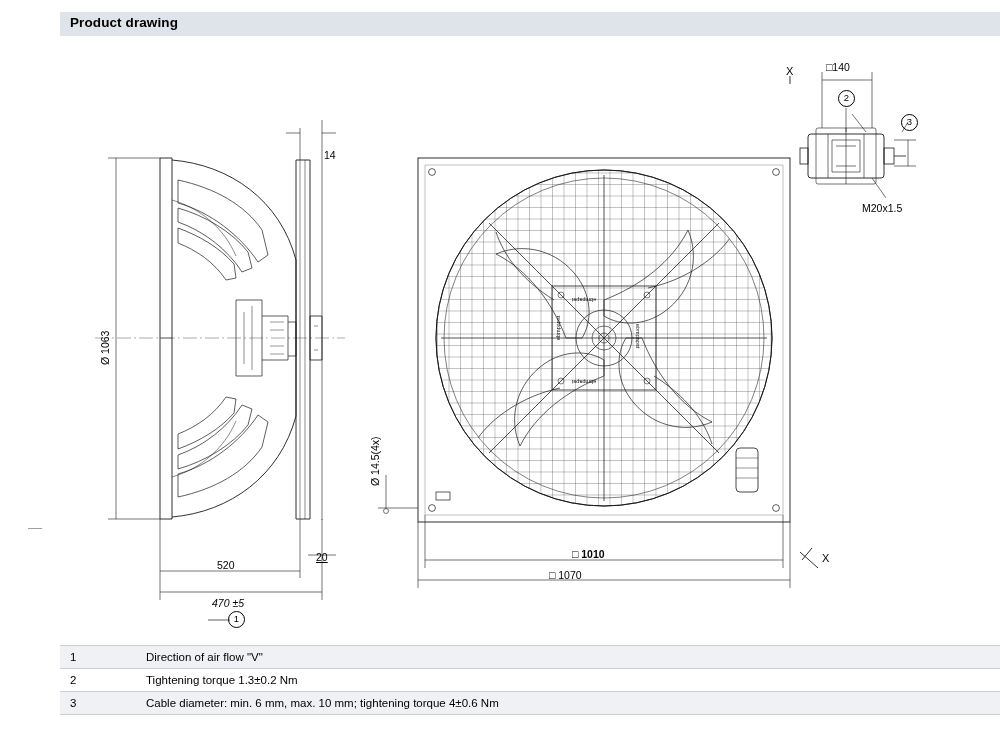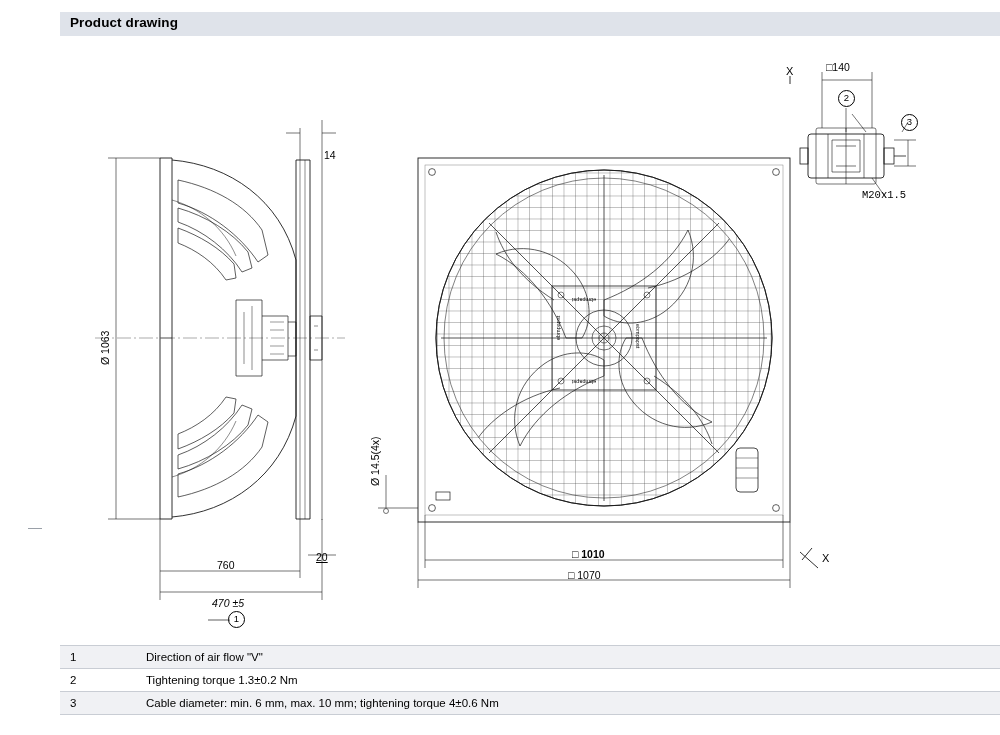--- a/index.html
+++ b/index.html
@@ -298,33 +298,33 @@
       </g>
 
       <g stroke-width="0.9">
         <line x1="790" y1="84" x2="790" y2="76"></line>
       </g>
     </g>
   </svg>
 
   <div class="lbl vert" style="left:100px; top:365px;">Ø 1063</div>
   <div class="lbl" style="left:324px; top:118px;margin-top:32px;">14</div>
-  <div class="lbl" style="left:217px; top:560px;">760</div>
+  <div class="lbl" style="left:217px; top:560px;">520</div>
   <div class="lbl" style="left:212px; top:598px;font-style:italic;">470 ±5</div>
   <div class="lbl" style="left:316px; top:552px;text-decoration:underline;">20</div>
   <div class="circ-num" style="left:228px; top:611px;">1</div>
 
   <div class="lbl vert" style="left:370px; top:486px;">Ø 14.5(4x)</div>
   <div class="lbl" style="left:572px; top:549px;font-weight:bold;">□ 1010</div>
-  <div class="lbl" style="left:568px; top:570px;">□ 1070</div>
+  <div class="lbl" style="left:549px; top:570px;">□ 1070</div>
   <div class="lbl" style="left:822px; top:553px; font-size:11px;">X</div>
 
   <div class="lbl" style="left:786px; top:66px; font-size:11px;">X</div>
   <div class="lbl" style="left:826px; top:62px;">□140</div>
-  <div class="lbl" style="left:862px; top:190px;font-family:Liberation Mono, monospace;">M20x1.5</div>
+  <div class="lbl" style="left:862px; top:203px;">M20x1.5</div>
   <div class="circ-num" style="left:838px; top:90px;">2</div>
   <div class="circ-num" style="left:901px; top:114px;">3</div>
 
   <div class="lbl" style="left:572px; top:296px; font-size:5.5px; transform:rotate(180deg); transform-origin:center;">ebmpapst</div>
   <div class="lbl" style="left:556px; top:340px; font-size:5.5px; transform:rotate(-90deg); transform-origin:left top;">ebmpapst</div>
   <div class="lbl" style="left:640px; top:324px; font-size:5.5px; transform:rotate(90deg); transform-origin:left top;">ebmpapst</div>
   <div class="lbl" style="left:572px; top:378px; font-size:5.5px; transform:rotate(180deg); transform-origin:center;">ebmpapst</div>
 
   <table class="legend">
     <tbody>

